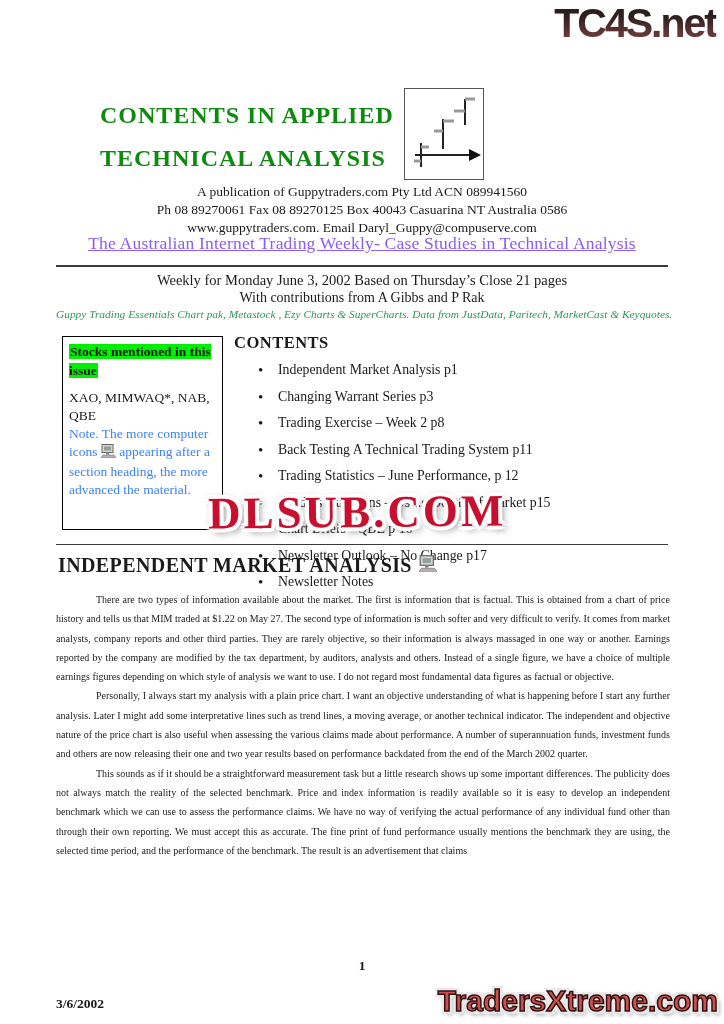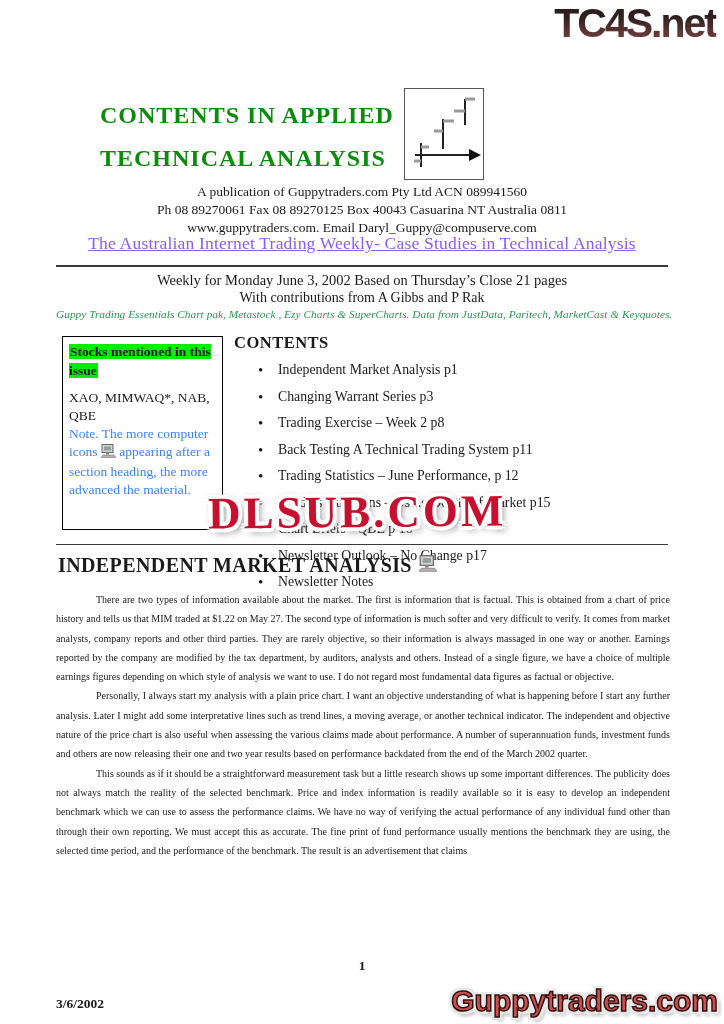--- a/index.html
+++ b/index.html
@@ -115,21 +115,21 @@
           <line x1="47" y1="20" x2="58" y2="20"></line>
           <line x1="58" y1="8" x2="68" y2="8"></line>
         </g>
         <polygon points="62,58 74,64 62,70" fill="#111"></polygon>
       </svg>
     </div>
   </div>
 
   <div class="pubinfo">
     <div>A publication of Guppytraders.com Pty Ltd ACN 089941560</div>
-    <div>Ph 08 89270061  Fax 08 89270125  Box 40043 Casuarina NT Australia  0811</div>
+    <div>Ph 08 89270061  Fax 08 89270125  Box 40043 Casuarina NT Australia  0586</div>
     <div>www.guppytraders.com.   Email  Daryl_Guppy@compuserve.com</div>
   </div>
 
   <div class="tagline">The Australian Internet Trading Weekly- Case Studies in Technical Analysis</div>
 
   <div class="divider d1"></div>
 
   <div class="weekly">Weekly for Monday June 3, 2002 Based on Thursday’s Close 21 pages</div>
   <div class="contrib">With contributions from A Gibbs and P Rak</div>
   <div class="tools">Guppy Trading Essentials Chart pak, Metastock , Ezy Charts &amp; SuperCharts. Data from JustData, Paritech, MarketCast &amp; Keyquotes.</div>
@@ -178,15 +178,15 @@
 
   <div class="article-body">
     <p>There are two types of information available about the market. The first is information that is factual. This is obtained from a chart of price history and tells us that MIM traded at $1.22 on May 27. The second type of information is much softer and very difficult to verify. It comes from market analysts, company reports and other third parties. They are rarely objective, so their information is always massaged in one way or another. Earnings reported by the company are modified by the tax department, by auditors, analysts and others. Instead of a single figure, we have a choice of multiple earnings figures depending on which style of analysis we want to use. I do not regard most fundamental data figures as factual or objective.</p>
     <p>Personally, I always start my analysis with a plain price chart. I want an objective understanding of what is happening before I start any further analysis. Later I might add some interpretative lines such as trend lines, a moving average, or another technical indicator. The independent and objective nature of the price chart is also useful when assessing the various claims made about performance. A number of superannuation funds, investment funds and others are now releasing their one and two year results based on performance backdated from the end of the March 2002 quarter.</p>
     <p>This sounds as if it should be a straightforward measurement task but a little research shows up some important differences. The publicity does not always match the reality of the selected benchmark. Price and index information is readily available so it is easy to develop an independent benchmark which we can use to assess the performance claims. We have no way of verifying the actual performance of any individual fund other than through their own reporting. We must accept this as accurate. The fine print of fund performance usually mentions the benchmark they are using, the selected time period, and the performance of the benchmark. The result is an advertisement that claims</p>
   </div>
 
   <div class="foot-date">3/6/2002</div>
   <div class="foot-page">1</div>
 
-  <div class="txtreme">Guppytraders.com</div>
+  <div class="txtreme">TradersXtreme.com</div>
 
 </div>
 
 </body></html>

